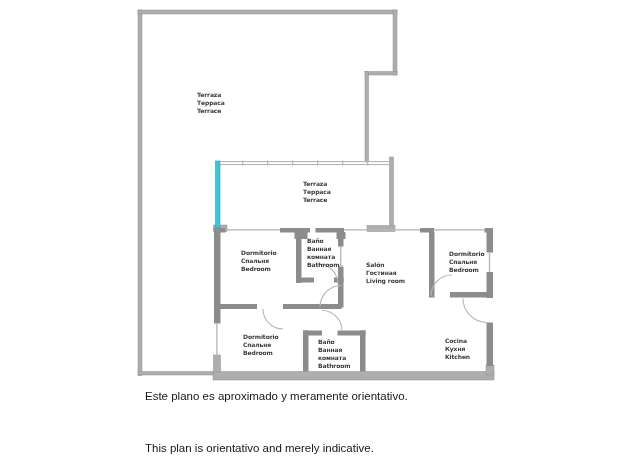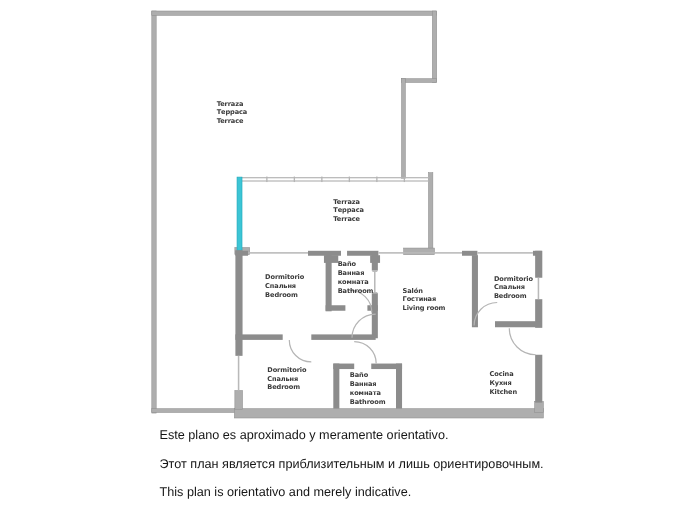--- a/index.html
+++ b/index.html
@@ -154,16 +154,15 @@
     <span>Bathroom</span>
   </div>
 
   <div class="lbl" style="left:445px;top:337px">
     <span>Cocina</span>
     <span>Кухня</span>
     <span>Kitchen</span>
   </div>
 
   <div class="disclaimer" style="top:389px">Este plano es aproximado y meramente orientativo.</div>
-  <div class="disclaimer" style="top:415px">Этот план является приблизительным и лишь ориентировочным.</div>
   <div class="disclaimer" style="top:441px">This plan is orientativo and merely indicative.</div>
 
 </div>
 
 </body></html>

